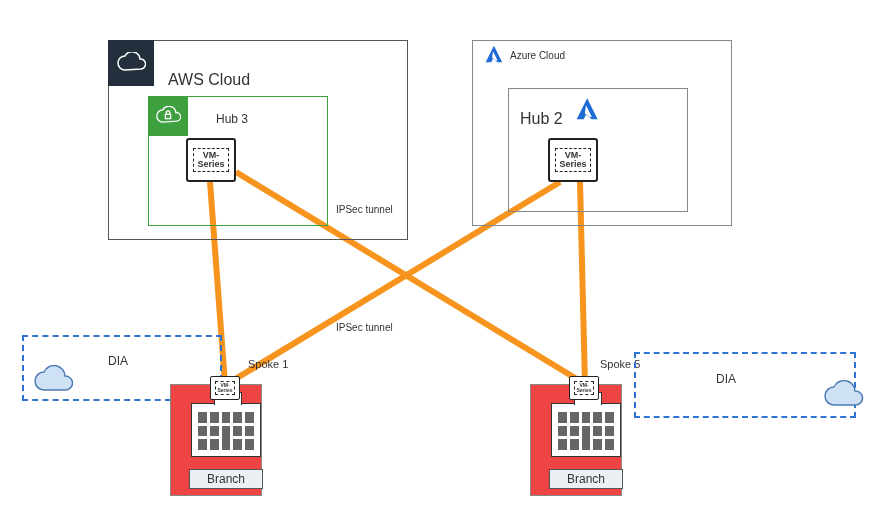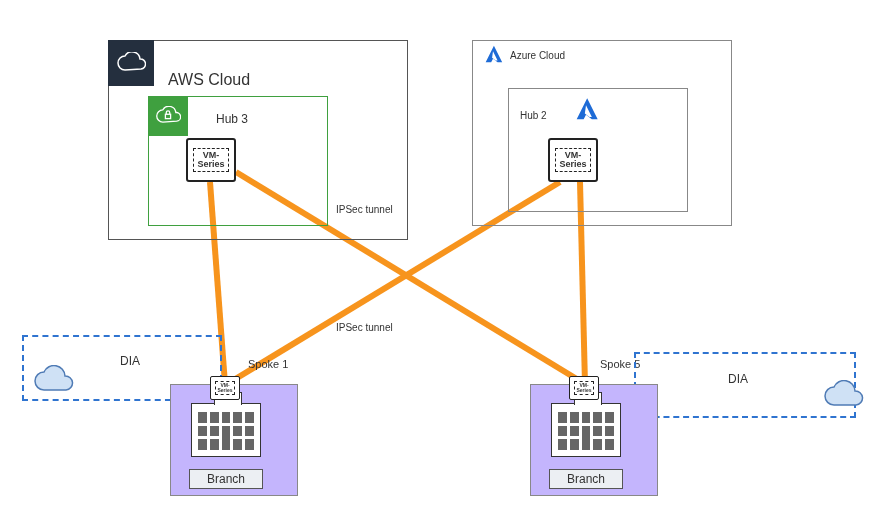--- a/index.html
+++ b/index.html
@@ -16,51 +16,51 @@
 .hub1-icon-wrap { position: absolute; left: 148px; top: 96px; width: 40px; height: 40px; background: #3fa03f; display: flex; align-items: center; justify-content: center; }
 .hub1-title { position: absolute; left: 216px; top: 112px; font-size: 12px; }
 
 
 .azure-box { position: absolute; left: 472px; top: 40px; width: 260px; height: 186px; border: 1px solid #888; }
 .azure-title { position: absolute; left: 510px; top: 50px; font-size: 10px; }
 .azure-icon-top { position: absolute; left: 482px; top: 44px; width: 22px; height: 22px; }
 
 
 .hub2-box { position: absolute; left: 508px; top: 88px; width: 180px; height: 124px; border: 1px solid #888; }
-.hub2-title { position: absolute; left: 520px; top: 110px; font-size: 10px; }
+.hub2-title { position: absolute; left: 520px; top: 110px; font-size: 16px; }
 .azure-icon-hub2 { position: absolute; left: 570px; top: 96px; width: 32px; height: 28px; }
 
 
 .vm-box { position: absolute; width: 50px; height: 44px; background: #fff; border: 2px solid #222; border-radius: 3px; display: flex; align-items: center; justify-content: center; }
 .vm-inner { border: 1px dashed #222; padding: 2px 3px; font-size: 9px; line-height: 1.05; font-weight: bold; text-align: center; }
 .vm1 { left: 186px; top: 138px; }
 .vm2 { left: 548px; top: 138px; }
 
 
 .vm-small { position: absolute; width: 30px; height: 24px; background: #fff; border: 1px solid #222; border-radius: 2px; display: flex; align-items: center; justify-content: center; z-index: 5; }
 .vm-small-inner { border: 1px dashed #222; font-size: 5px; line-height: 1; font-weight: bold; text-align: center; padding: 1px; }
 .vm-b1 { left: 210px; top: 376px; }
 .vm-b2 { left: 569px; top: 376px; }
 
 
-.branch { position: absolute; width: 128px; height: 112px; background: #c4b5fd; border: 1px solid #888; }
+.branch { position: absolute; width: 92px; height: 112px; background: #ef4444; border: 1px solid #888; }
 .branch1 { left: 170px; top: 384px; }
 .branch2 { left: 530px; top: 384px; }
 .building { position: absolute; left: 20px; top: 18px; width: 70px; height: 54px; background: #fff; border: 1.5px solid #333; }
 .building::before { content: ""; position: absolute; left: 22px; top: -12px; width: 26px; height: 12px; background: #fff; border: 1.5px solid #333; border-bottom: none; }
 .windows { position: absolute; top: 8px; left: 6px; right: 6px; bottom: 6px; display: grid; grid-template-columns: repeat(5, 1fr); grid-template-rows: repeat(3, 1fr); gap: 3px; }
 .win { background: #666; }
 .door { grid-column: 3; grid-row: 2 / span 2; background: #666; }
 .branch-label { position: absolute; left: 18px; bottom: 6px; width: 74px; height: 20px; border: 1px solid #555; background: #eceff3; display: flex; align-items: center; justify-content: center; font-size: 12px; }
 
 
 .dia { position: absolute; border: 2px dashed #2f74d0; background: transparent; }
 .dia1 { left: 22px; top: 335px; width: 200px; height: 66px; }
 .dia2 { left: 634px; top: 352px; width: 222px; height: 66px; }
-.dia-label { position: absolute; font-size: 12px; margin-left: 12px; }
+.dia-label { position: absolute; font-size: 12px; }
 .dia-label1 { left: 108px; top: 354px; }
 .dia-label2 { left: 716px; top: 372px; }
 .cloud-dia { position: absolute; }
 .cloud-dia1 { left: 30px; top: 365px; }
 .cloud-dia2 { left: 820px; top: 380px; }
 
 
 .tlabel { position: absolute; font-size: 10px; }
 .tl1 { left: 336px; top: 204px; }
 .tl2 { left: 336px; top: 322px; }

